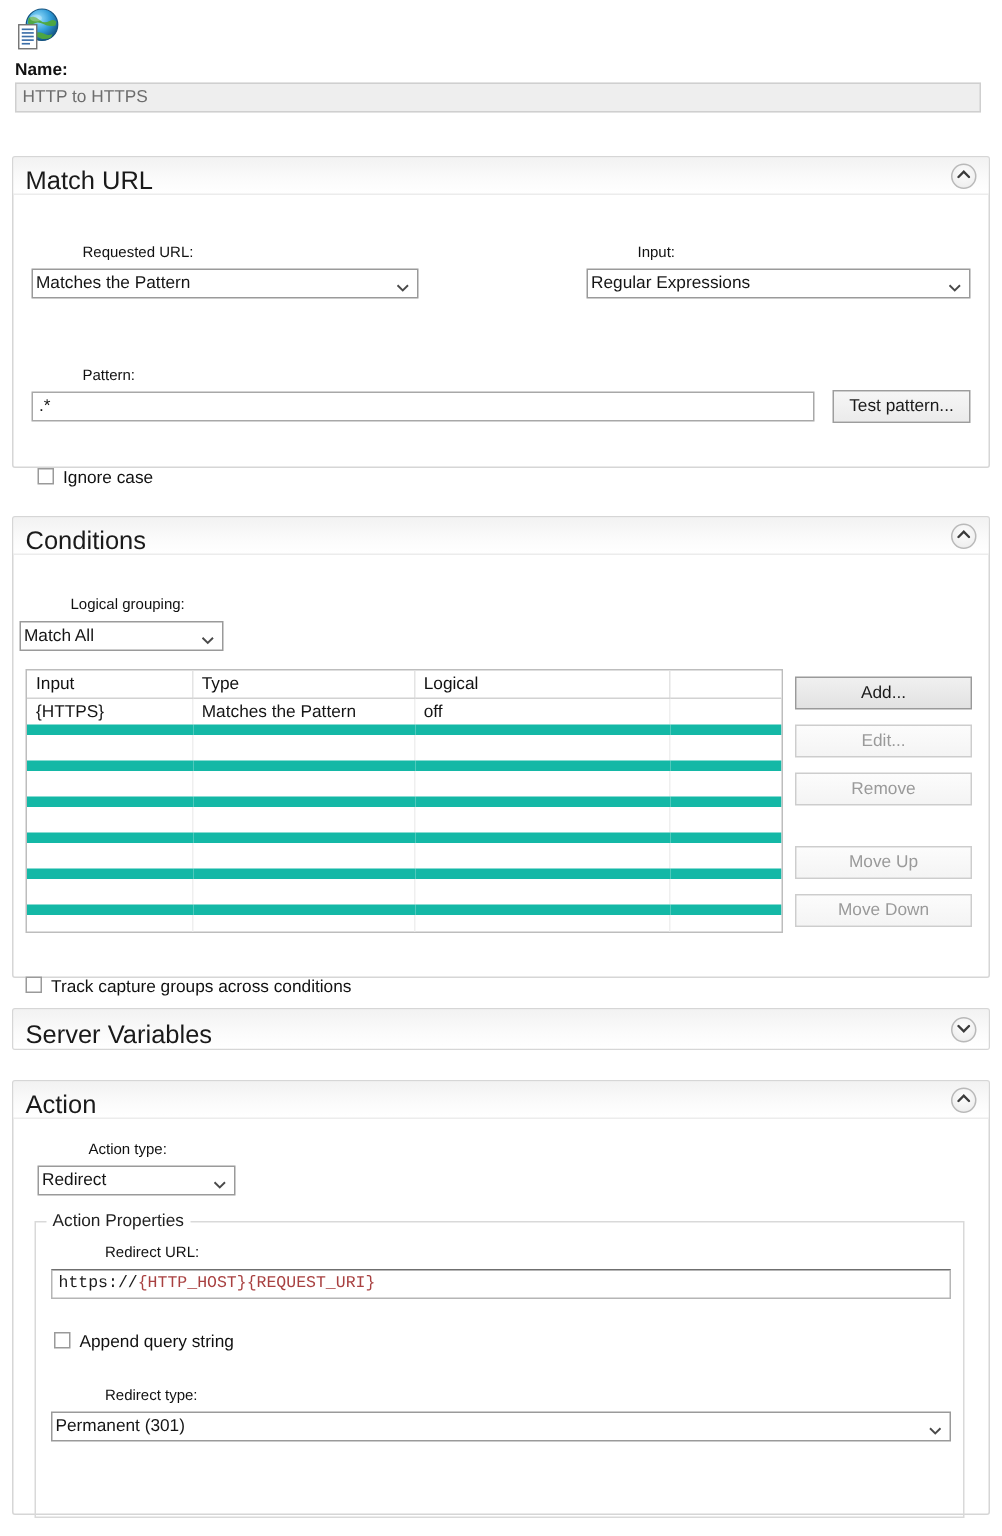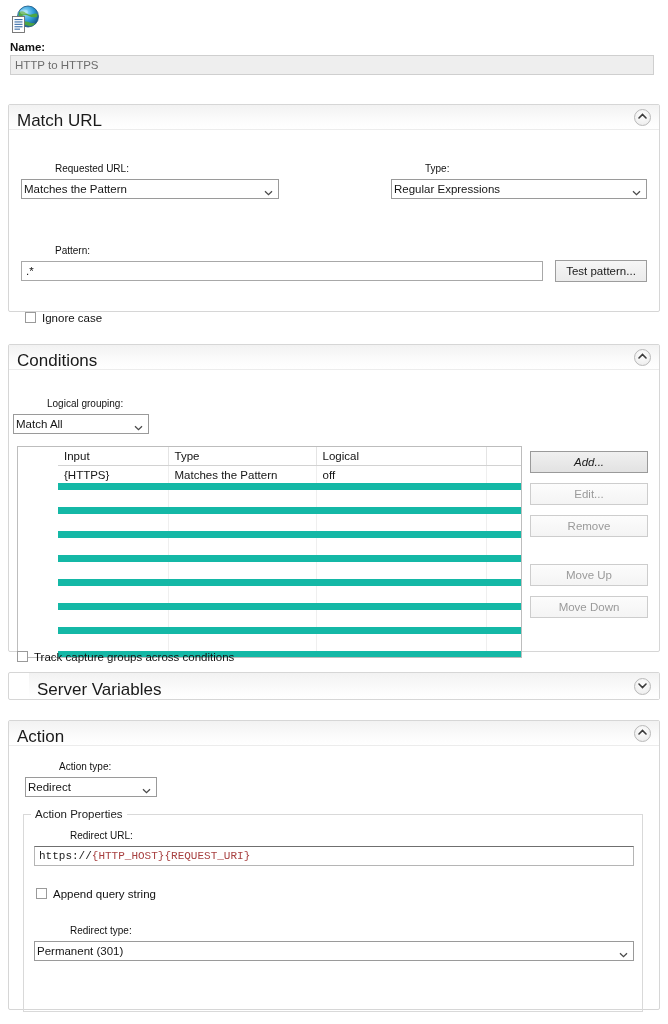--- a/index.html
+++ b/index.html
@@ -160,21 +160,20 @@
   }
   button.btn.side {
     background: linear-gradient(to bottom, #fcfcfc 0%, #f4f4f4 100%);
     border: 1px solid #cdcdcd;
     color: #9a9a9a;
   }
   button.btn.side.primary {
     background: linear-gradient(to bottom, #f0f0f0 0%, #e2e2e2 100%);
     border: 1px solid #9a9a9a;
     color: #1a1a1a;
-    font-style: italic;
   }
 
   .check {
     position: absolute;
     font-size: 11.5px;
     color: #111;
   }
   .check .box {
     display: inline-block;
     width: 11px;
@@ -304,21 +303,21 @@
       <select class="combo">
         <option>Matches the Pattern</option>
       </select>
       <span class="combo-arrow">
         <svg width="9" height="6" viewBox="0 0 9 6">
             <path d="M1 1.2 L4.5 4.6 L8 1.2" fill="none" stroke="#4a4a4a" stroke-width="1.3"></path>
           </svg>
       </span>
     </span>
 
-    <span class="lbl" style="left:382px; top:33px;">Type:</span>
+    <span class="lbl" style="left:382px; top:33px;">Input:</span>
     <span class="combo-wrap" style="left:382px; top:49px; width:256px;">
       <select class="combo">
         <option>Regular Expressions</option>
       </select>
       <span class="combo-arrow">
         <svg width="9" height="6" viewBox="0 0 9 6">
             <path d="M1 1.2 L4.5 4.6 L8 1.2" fill="none" stroke="#4a4a4a" stroke-width="1.3"></path>
           </svg>
       </span>
     </span>
@@ -349,21 +348,21 @@
       <select class="combo">
         <option>Match All</option>
       </select>
       <span class="combo-arrow">
         <svg width="9" height="6" viewBox="0 0 9 6">
             <path d="M1 1.2 L4.5 4.6 L8 1.2" fill="none" stroke="#4a4a4a" stroke-width="1.3"></path>
           </svg>
       </span>
     </span>
 
-    <div class="grid" style="left:8px; top:76px; width:505px; height:212px;padding-left:40px;">
+    <div class="grid" style="left:8px; top:76px; width:505px; height:176px;">
       <table>
         <colgroup>
           <col style="width:110px">
             <col style="width:148px">
             <col style="width:170px">
             <col>
         </colgroup>
         <thead>
           <tr>
             <th>Input</th>
@@ -438,21 +437,21 @@
     <button class="btn side" style="left:521px; top:194px; width:118px; height:22px;">Move Up</button>
     <button class="btn side" style="left:521px; top:226px; width:118px; height:22px;">Move Down</button>
 
     <span class="check" style="left:8px; top:281px;">
       <span class="box"></span><span>Track capture groups across conditions</span>
     </span>
   </div>
 </div>
 
 <div class="panel collapsed" style="top:672px; height:28px;">
-  <div class="panel-head" style="height:26px;margin-left:20px;">
+  <div class="panel-head" style="height:26px;">
     <span class="panel-title" style="top:7px;">Server Variables</span>
     <span class="chevron-btn" style="top:5px;">
       <svg width="9" height="7" viewBox="0 0 9 7">
           <path d="M1 2 L4.5 5.5 L8 2" fill="none" stroke="#3b3b3b" stroke-width="1.6" stroke-linecap="round"></path>
         </svg>
     </span>
   </div>
 </div>
 
 <div class="panel" style="top:720px; height:290px;">

